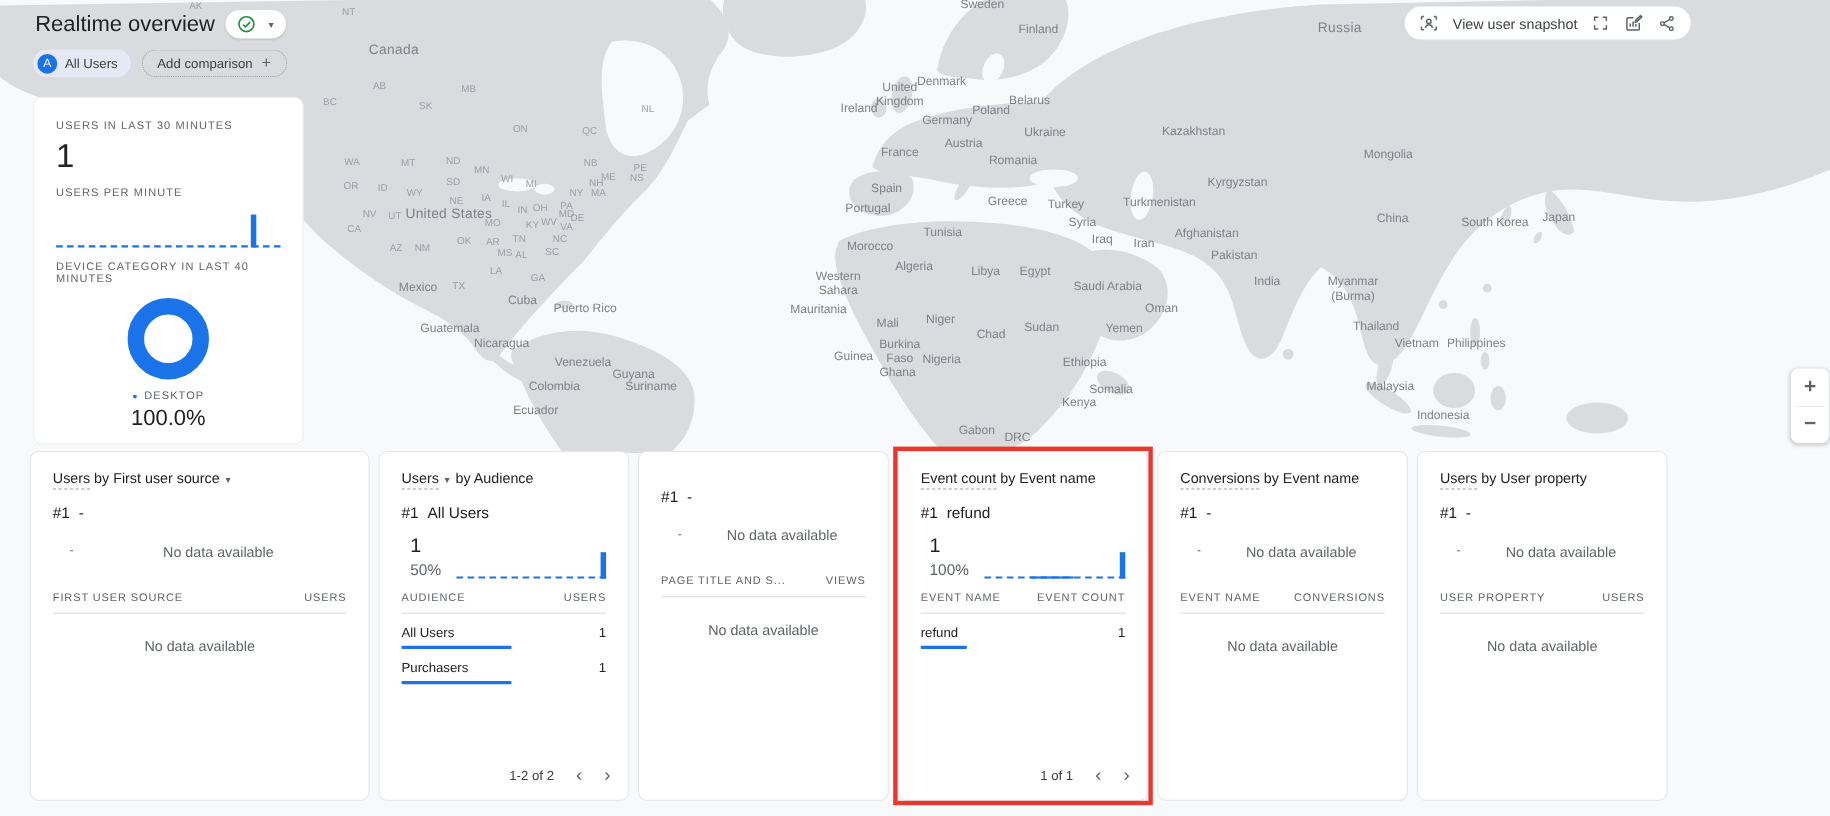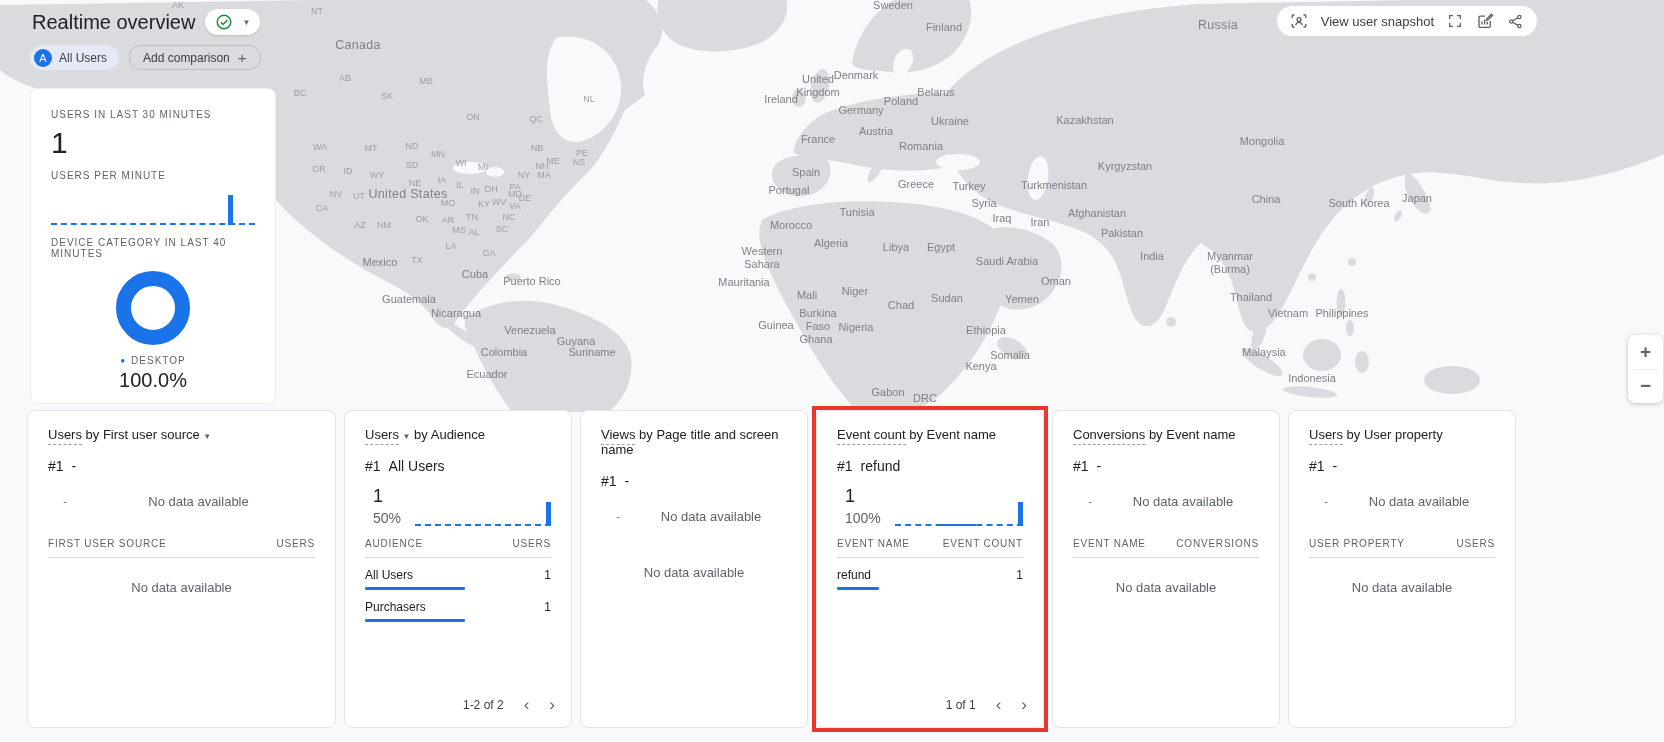--- a/index.html
+++ b/index.html
@@ -397,27 +397,28 @@
       <div class="cell-val">1</div>
     </div>
     <div class="pagination">
       <span>1-2 of 2</span>
       <span class="pg-btn">‹</span>
       <span class="pg-btn">›</span>
     </div>
   </div>
 
   <div class="card">
-    <div class="card-title">
-      <span class="metric-dashed">Views</span><span> by Page title and screen name</span>
-    </div>
     <div class="rank-row"><span class="rank">#1</span><span>-</span></div>
     <div class="mini-row">
       <span class="mini-dash">-</span>
       <span class="mini-nd">No data available</span>
+    </div>
+    <div class="thead">
+      <span>PAGE TITLE AND S...</span>
+      <span>VIEWS</span>
     </div>
     <div class="body-nd">No data available</div>
   </div>
 
   <div class="card highlighted">
     <div class="card-title">
       <span class="metric-dashed">Event count</span><span> by Event name</span>
     </div>
     <div class="rank-row"><span class="rank">#1</span><span>refund</span></div>
     <div class="value-row">

